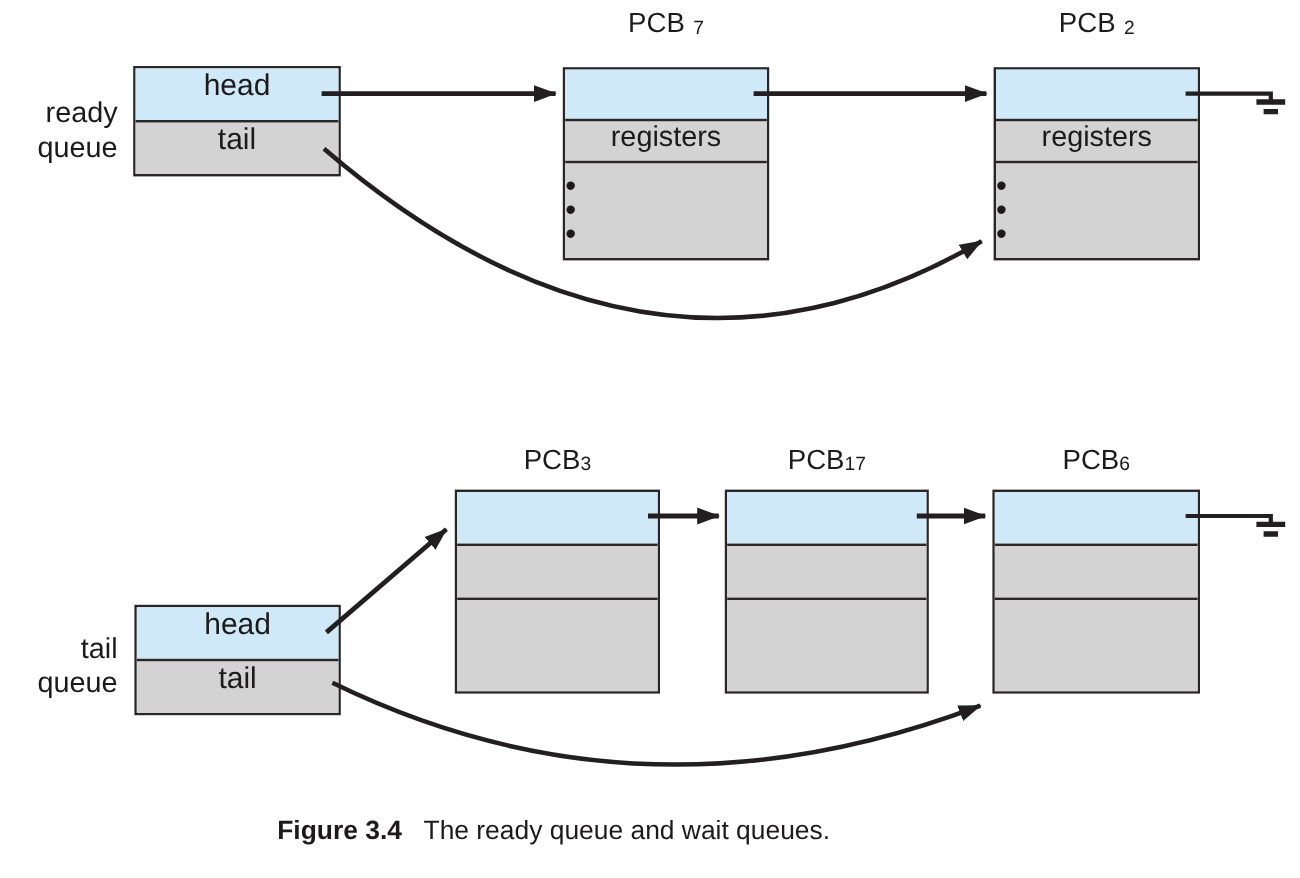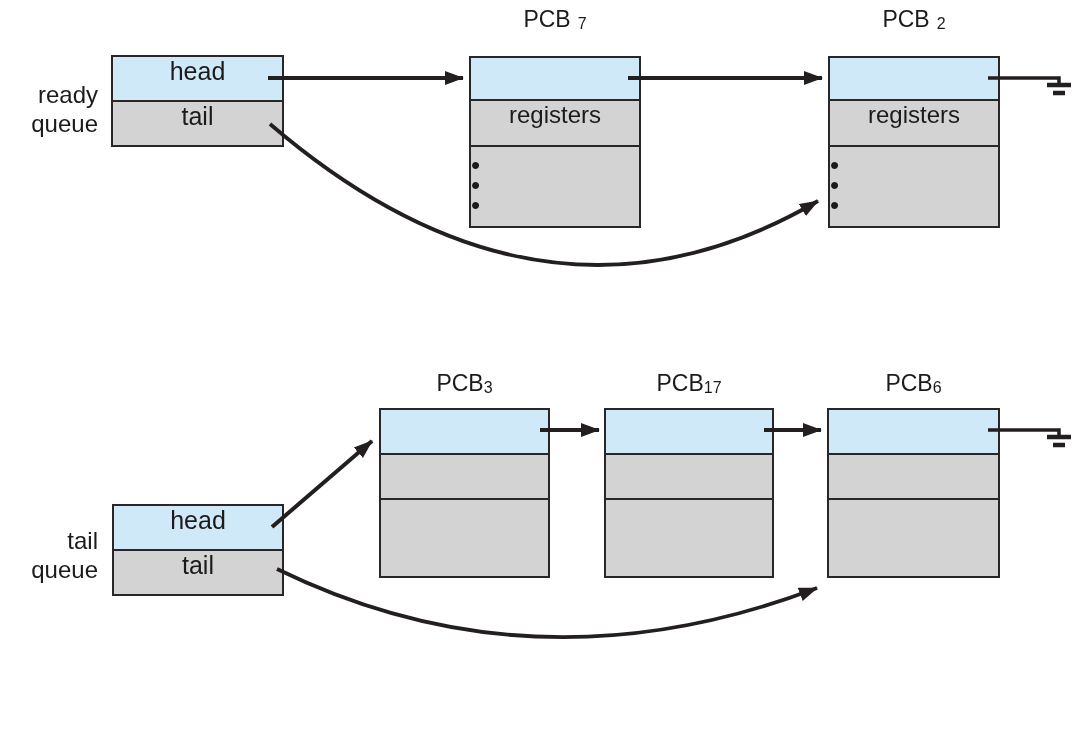--- a/index.html
+++ b/index.html
@@ -17,21 +17,21 @@
     overflow:hidden;
   }
   .box{position:absolute;border:2px solid var(--border);box-sizing:border-box;background:var(--background);}
   .cell{box-sizing:border-box;display:flex;align-items:flex-start;justify-content:center;font-size:25px;}
   .cell + .cell{border-top:2px solid var(--border);}
   .blue{background:var(--cell-blue);}
   .gray{background:var(--cell-gray);}
   .qheader .cell{height:43px;}
   .qheader .cell + .cell{height:45px;}
   .pcb-top .c1{height:41px;}
-  .pcb-top .c2{height:46px;font-size:24px;}
+  .pcb-top .c2{height:35px;font-size:24px;}
   .pcb-top .c3{height:81px;}
   .pcb-bot .c1{height:43px;}
   .pcb-bot .c2{height:45px;}
   .pcb-bot .c3{height:78px;}
   .dots{flex-direction:column;justify-content:space-evenly;padding:5px 0 8px 0;}
   .dot{font-size:26px;line-height:14px;}
   .toplabel{position:absolute;font-size:23px;text-align:center;white-space:nowrap;
     display:flex;align-items:flex-start;justify-content:center;}
   .sub{font-size:16px;position:relative;top:9px;}
   .sub-gap{margin-left:7px;}
@@ -131,20 +131,23 @@
     <div class="cell blue c1"></div>
     <div class="cell gray c2"></div>
     <div class="cell gray c3"></div>
   </div>
   <div class="box pcb-bot" style="left:827px;top:408px;width:173px;">
     <div class="cell blue c1"></div>
     <div class="cell gray c2"></div>
     <div class="cell gray c3"></div>
   </div>
 
+  <div class="caption">
+    <span class="fig-label">Figure 3.4</span><span>The ready queue and wait queues.</span>
+  </div>
 
   <svg class="overlay" width="1083" height="732" viewBox="0 0 1083 732">
     <defs>
       <marker id="ah" viewBox="0 0 20 16" refX="18" refY="8" markerWidth="20" markerHeight="16" markerUnits="userSpaceOnUse" orient="auto">
         <path d="M0,1 L19,8 L0,15 Z" style="fill:var(--arrow);"></path>
       </marker>
     </defs>
 
     <path class="ln" d="M268,78 L463,78" stroke-width="4" marker-end="url(#ah)"></path>
 

